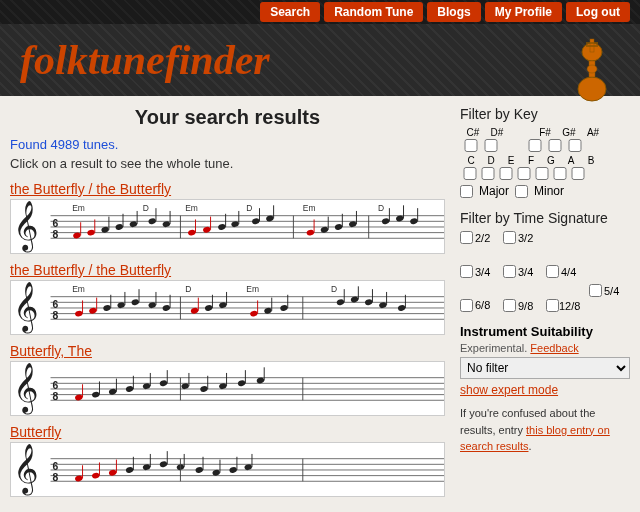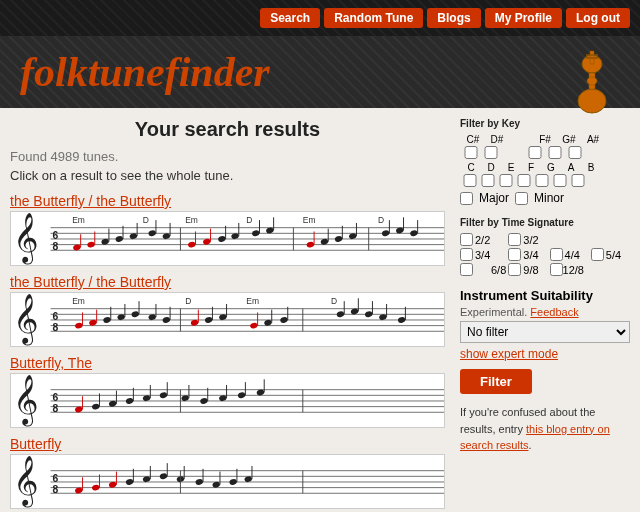--- a/index.html
+++ b/index.html
@@ -2,21 +2,21 @@
 <html><head>
   <meta charset="utf-8">
   <style>
     * { margin: 0; padding: 0; box-sizing: border-box; }
     body { font-family: Arial, sans-serif; font-size: 13px; background: #f0ede8; }
 
     
     #topnav {
       background: #1a1a1a;
       background-image: repeating-linear-gradient(45deg, #222 0px, #222 2px, #1a1a1a 2px, #1a1a1a 8px);
-      height: 36px;
+      height: 24px;
       display: flex;
       align-items: center;
       justify-content: flex-end;
       padding-right: 10px;
       gap: 4px;
     }
     .nav-btn {
       background: #cc3300;
       color: white;
       border: none;
@@ -67,21 +67,21 @@
     #page-title {
       text-align: center;
       font-size: 20px;
       font-weight: bold;
       margin-bottom: 8px;
       color: #222;
     }
     #found-count {
       font-size: 13px;
       margin-bottom: 4px;
-      color: #737373;
+      color: #1d4ed8;
     }
     #click-hint {
       font-size: 13px;
       margin-bottom: 10px;
       color: #333;
     }
 
     
     .result-item {
       margin-bottom: 8px;
@@ -98,22 +98,22 @@
     #sidebar {
       width: 170px;
       flex-shrink: 0;
       font-size: 12px;
     }
 
     .filter-section {
       margin-bottom: 12px;
     }
     .filter-title {
-      font-weight: bold;
-      font-size: 10px;
+      font-weight: normal;
+      font-size: 14px;
       margin-bottom: 5px;
       color: #222;
     }
 
     .major-minor {
       display: flex;
       align-items: center;
       gap: 6px;
       margin-top: 4px;
       font-size: 12px;
@@ -503,25 +503,25 @@
           <span>3/4</span>
         </div>
         <div style="display:flex;align-items:center;gap:2px;">
           <input type="checkbox" style="">
           <span>3/4</span>
         </div>
         <div style="display:flex;align-items:center;gap:2px;">
           <input type="checkbox" style="">
           <span>4/4</span>
         </div>
-        <div style="display:flex;align-items:center;gap:2px;">
+        <div style="display:flex;align-items:center;gap:2px;margin-top:38px;">
           <input type="checkbox" style="">
           <span>5/4</span>
         </div>
-        <div style="display:flex;align-items:center;gap:18px;">
+        <div style="display:flex;align-items:flex-start;gap:2px;">
           <input type="checkbox" style="">
           <span>6/8</span>
         </div>
         <div style="display:flex;align-items:flex-end;gap:2px;">
           <input type="checkbox" style="">
           <span>9/8</span>
         </div>
         <div style="display:flex;align-items:center;gap:0;">
           <input type="checkbox" style="">
           <span>12/8</span>
@@ -532,20 +532,19 @@
     <div class="instrument-section">
       <div class="instrument-title">Instrument Suitability</div>
       <div class="experimental-text">
         <span>Experimental.</span>
         <a href="#">Feedback</a>
       </div>
       <select class="instrument-select">
         <option>No filter</option>
       </select>
       <a href="#" class="show-expert">show expert mode</a>
-      <button class="filter-btn">Filter</button>
       <div class="info-box">
         <span>If you're confused about the results, entry </span><a href="#">this blog entry on search results</a><span>.</span>
       </div>
     </div>
 
   </div>
 </div>
 
 </body></html>

